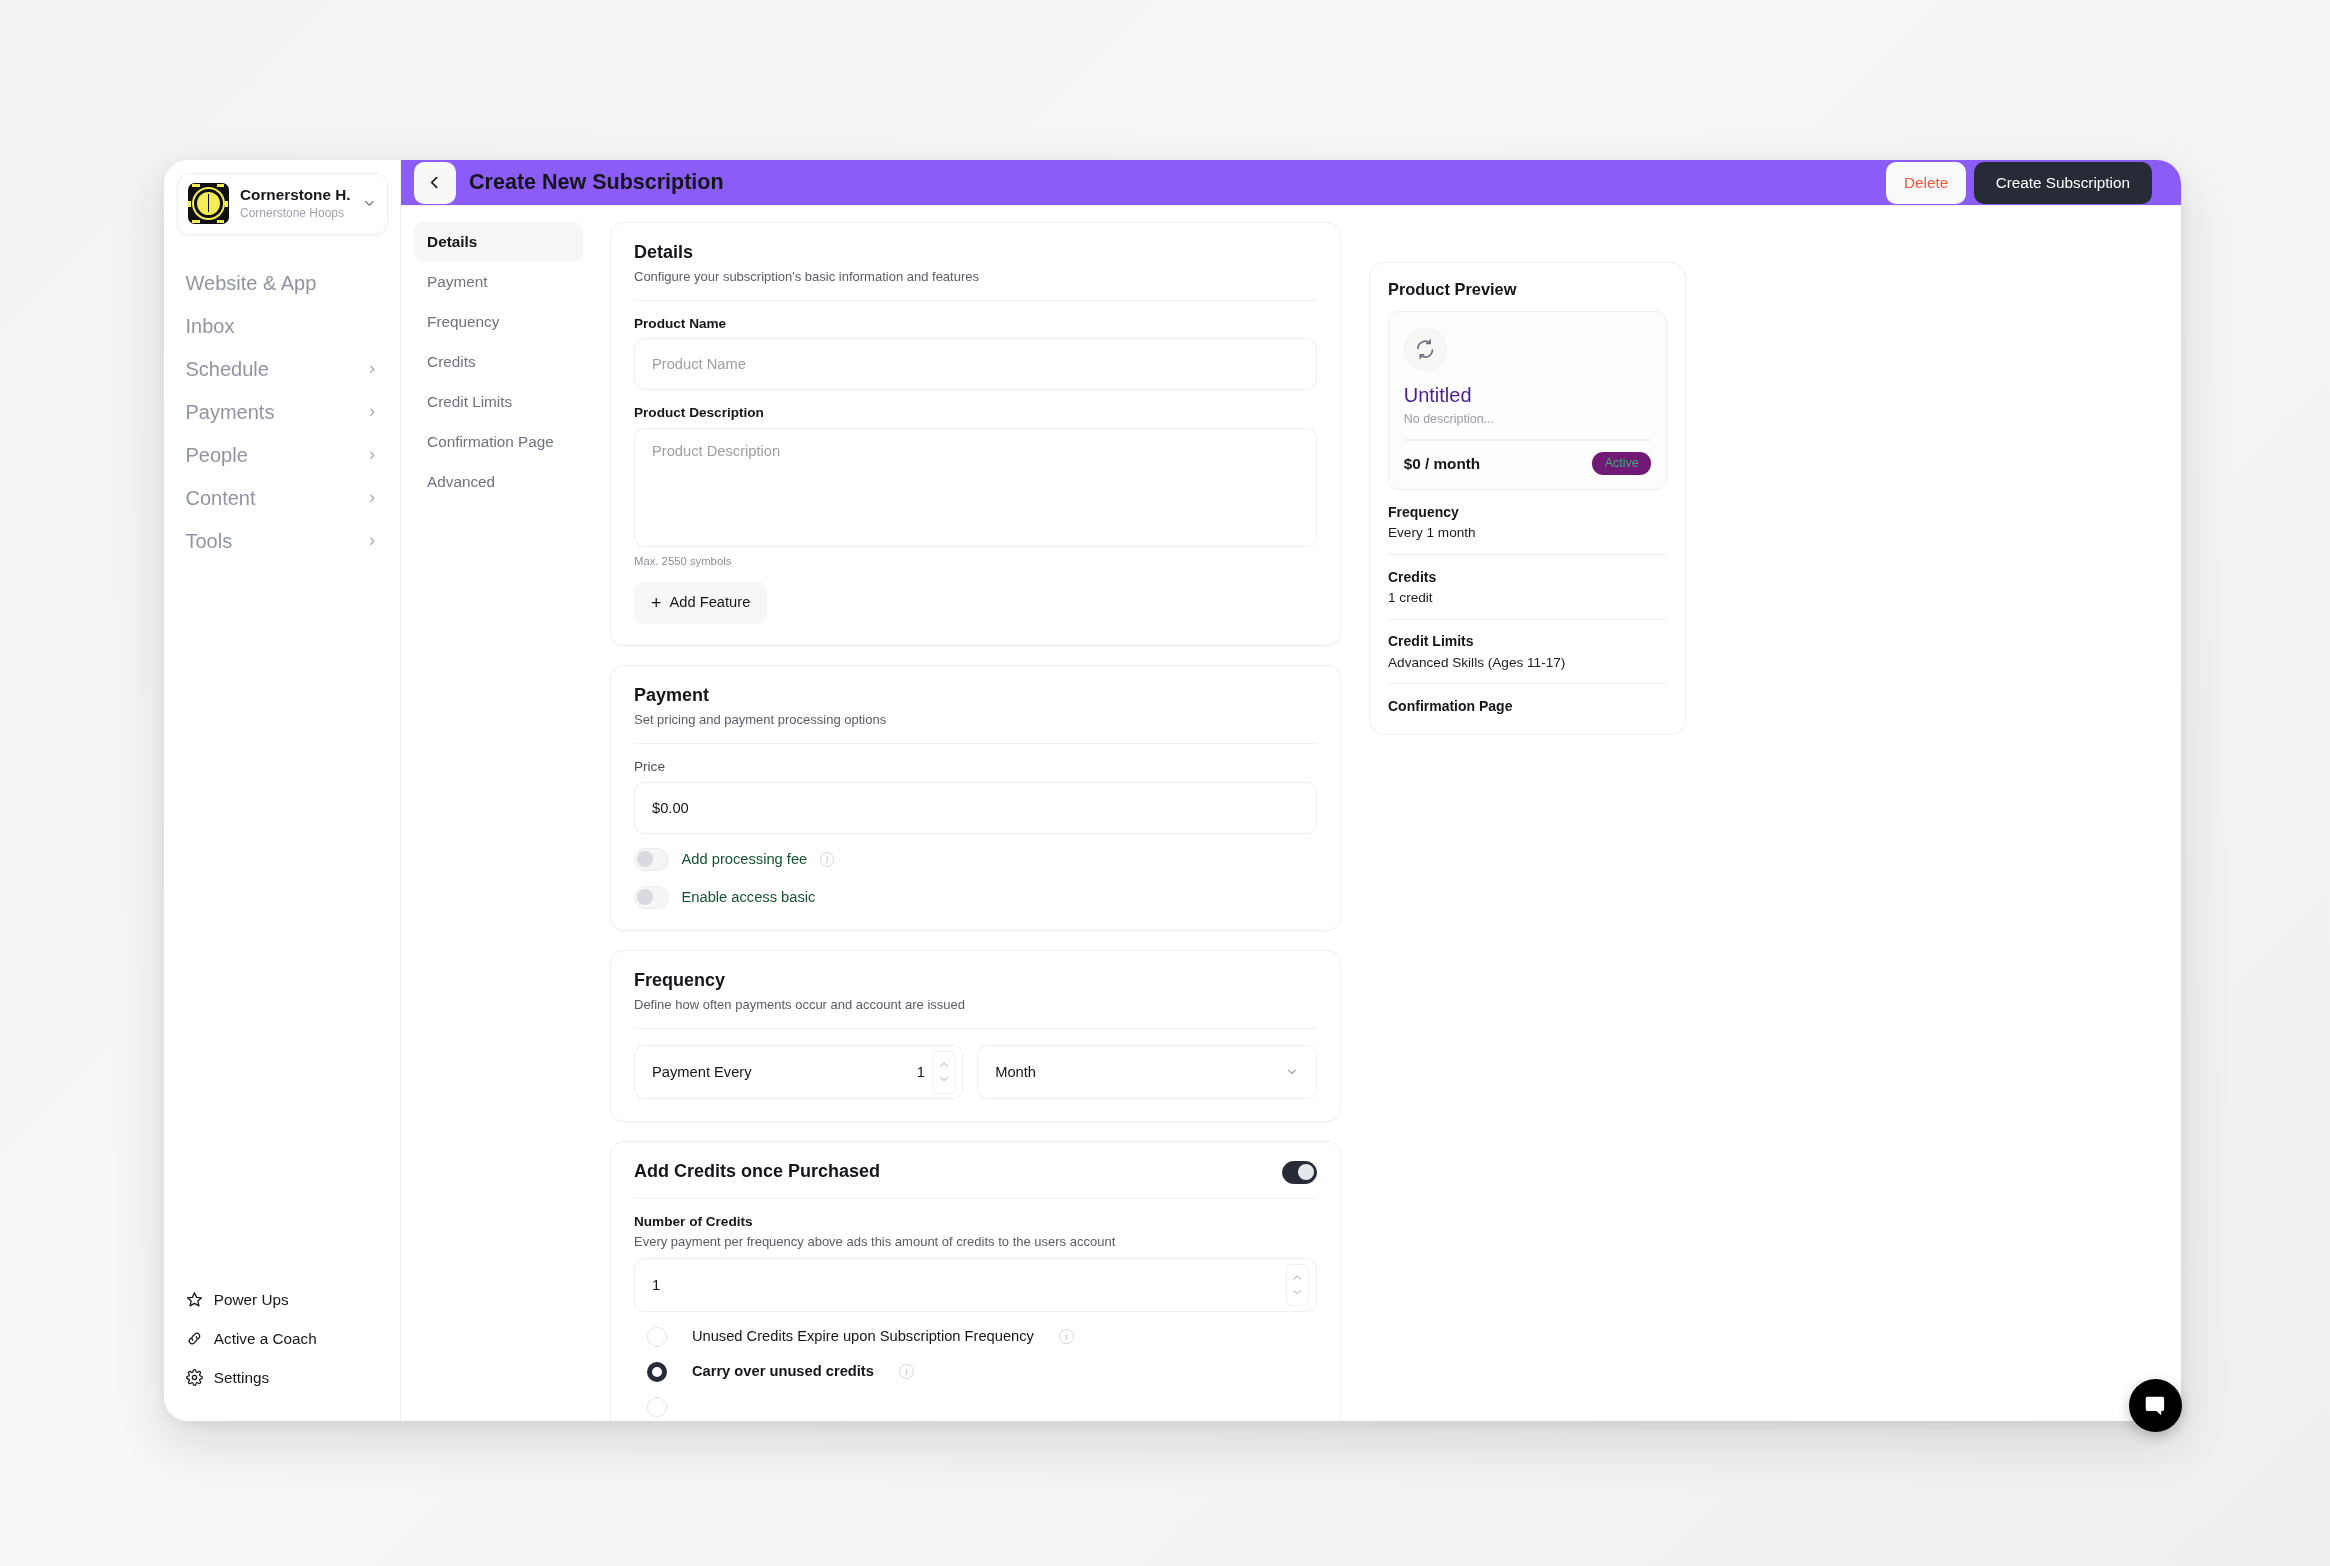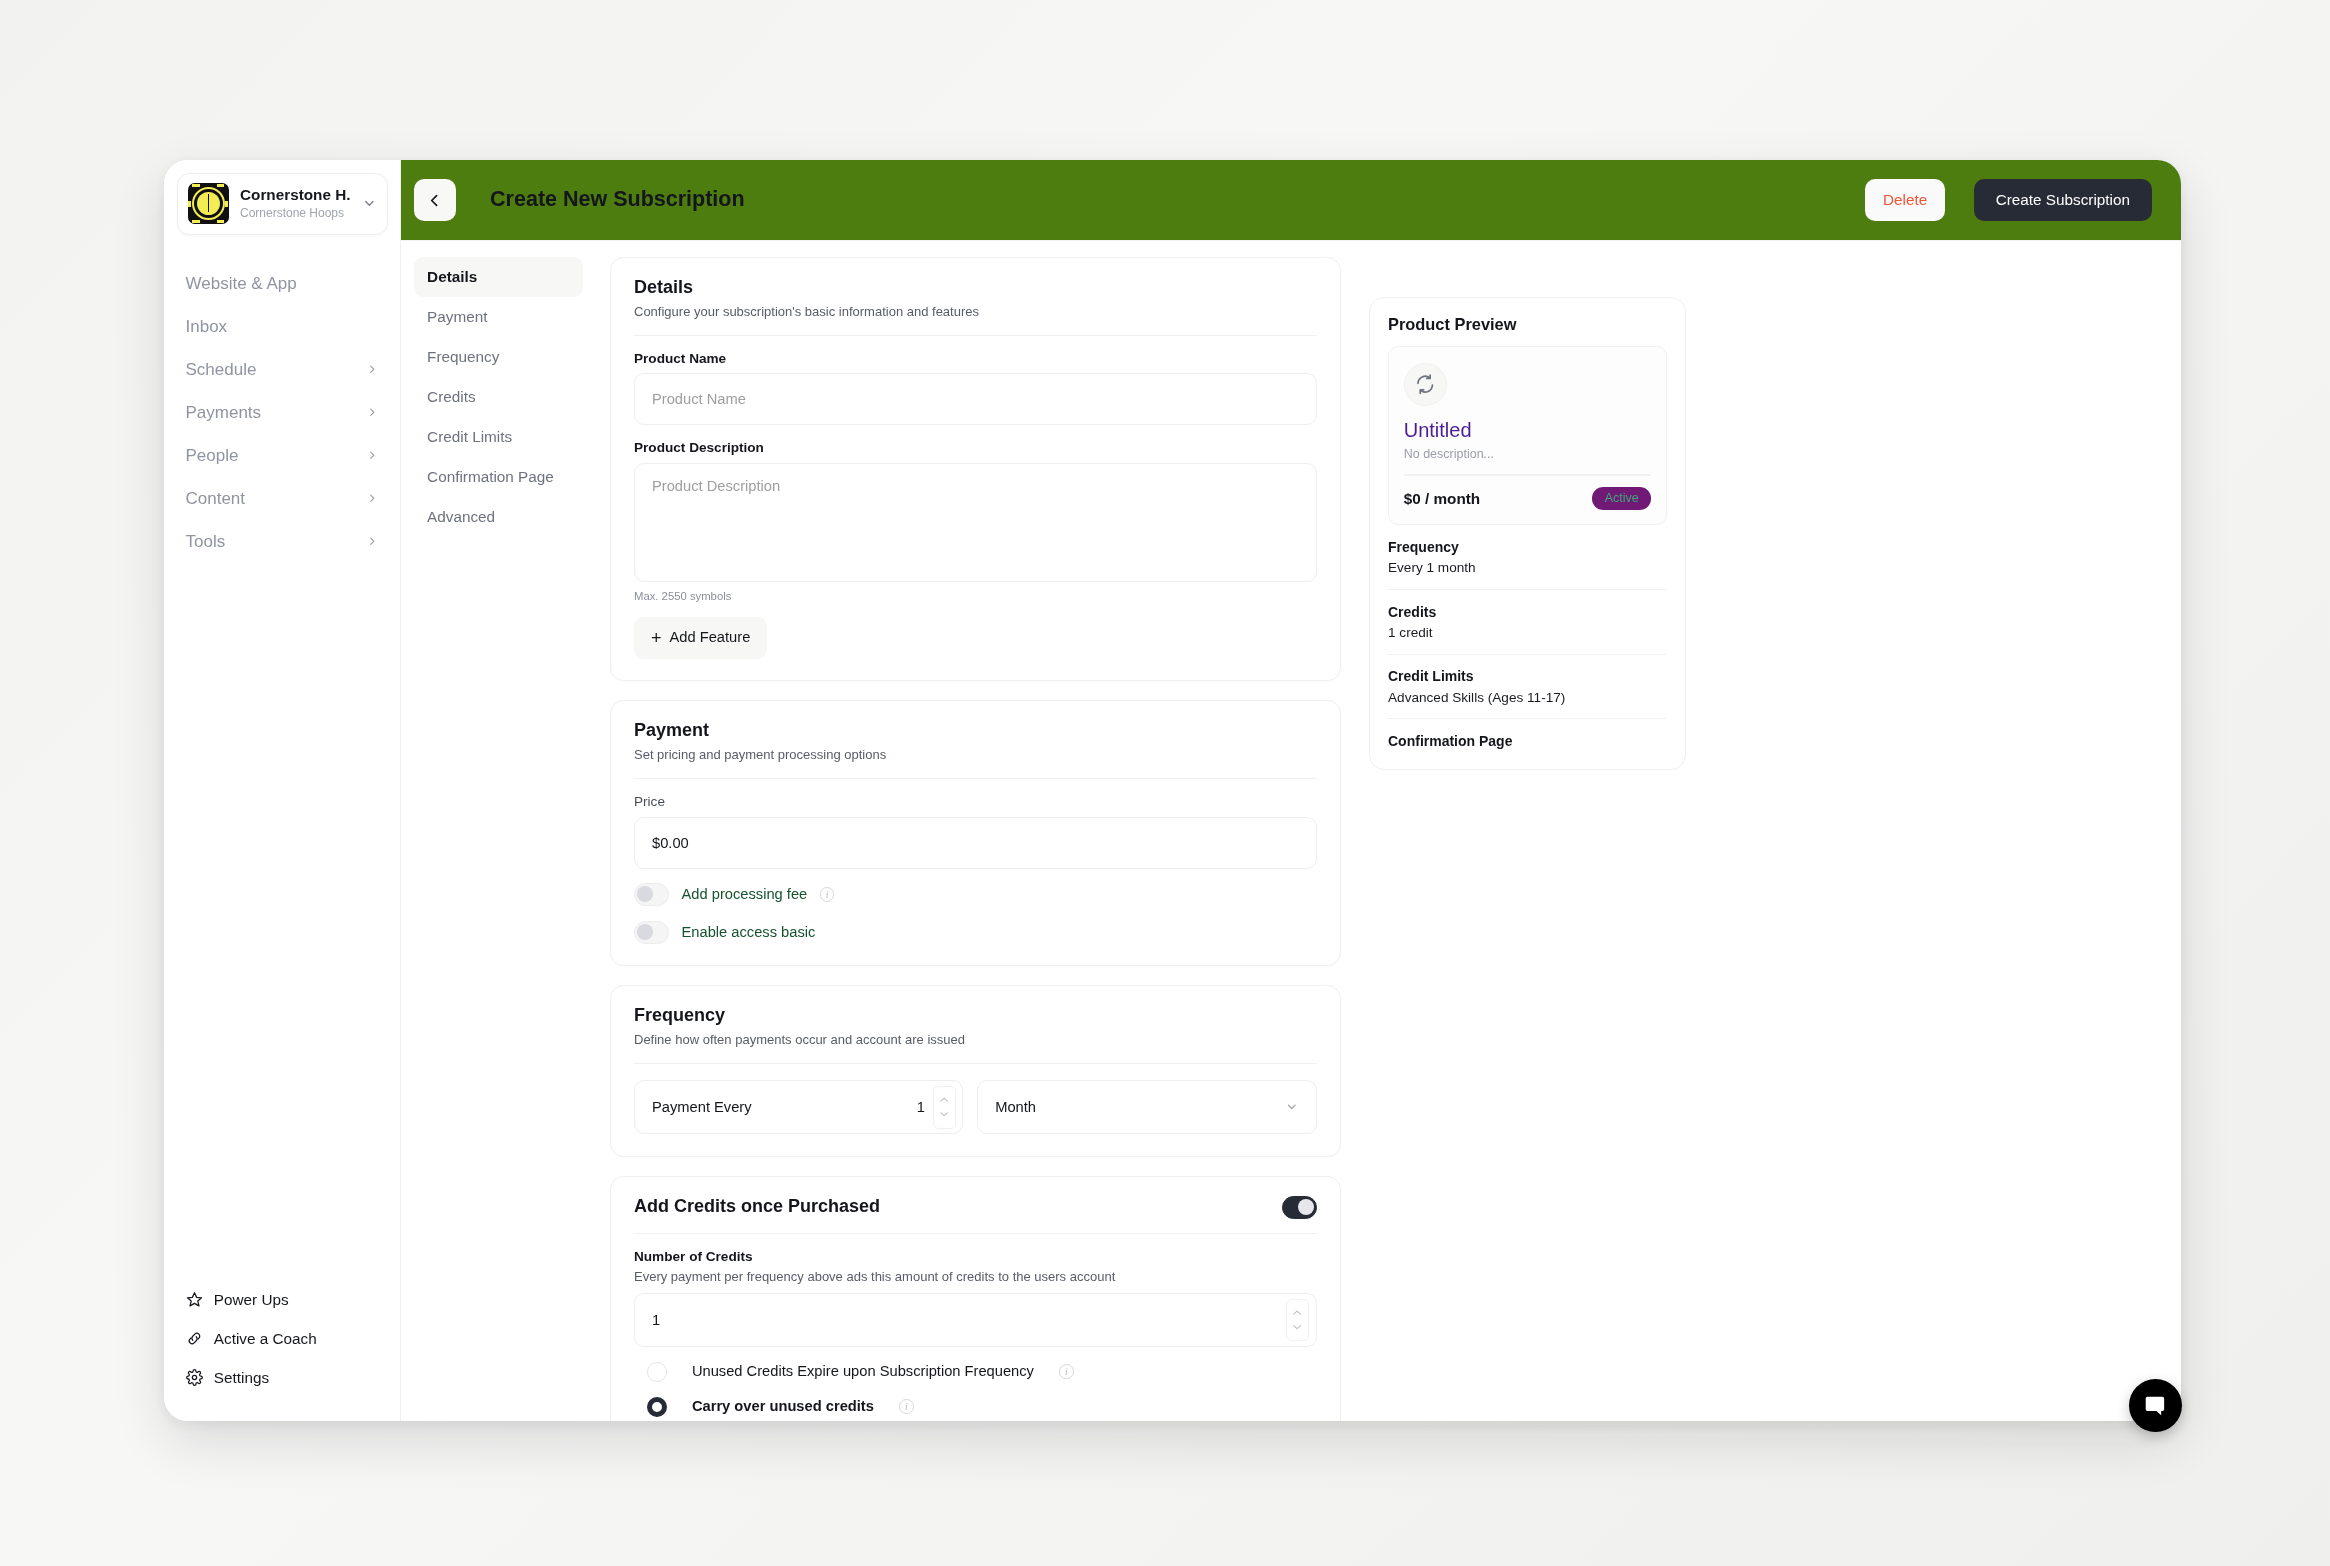--- a/index.html
+++ b/index.html
@@ -78,45 +78,44 @@
 
   #nav-list { margin-top: 27px; padding: 0 12.5px; flex: 1; }
   .nav-item {
     display: flex; align-items: center;
     height: 43px;
     padding: 0 9px;
     cursor: pointer;
     border-radius: 8px;
   }
   .nav-label {
-    font-size: 17px; color: #9094a2; font-weight: 400; flex: 1;
+    font-size: 20px; color: #9094a2; font-weight: 400; flex: 1;
     line-height: 1;
   }
   .nav-chev { width: 12.5px; height: 12.5px; flex-shrink: 0; }
   .nav-chev svg { width: 12.5px; height: 12.5px; stroke: #9da1ad; }
 
   #nav-footer { padding: 0 12.5px 24px 12.5px; }
   .foot-item {
     display: flex; align-items: center; gap: 11.3px;
     height: 39px; padding: 0 9px; cursor: pointer; border-radius: 8px;
   }
   .foot-icon { width: 17px; height: 17px; flex-shrink: 0; }
   .foot-icon svg { width: 17px; height: 17px; stroke: #15171c; fill: none; stroke-width: 1.8; }
   .foot-label { font-size: 15.3px; color: #15171c; line-height: 1; }
 
   
   #main-col { flex: 1; display: flex; flex-direction: column; min-width: 0; background:#ffffff; }
 
   #topbar {
-    height: 81px; flex-shrink: 0;
+    height: 46px; flex-shrink: 0;
     display: flex; align-items: center;
     padding: 0 29.5px 0 12.5px;
     border-bottom: 1.1px solid #f2f2f1;
-    background: #4d7c0f;
-    gap: 21px;
+    background: #8b5cf6;
   }
   #back-btn {
     width: 42px; height: 42px; border-radius: 10.2px;
     background: #f8f8f7; border: none; cursor: pointer;
     display: flex; align-items: center; justify-content: center;
     flex-shrink: 0;
   }
   #back-btn svg { width: 17px; height: 17px; stroke: #15171c; stroke-width: 2.4; fill:none; }
   #page-title {
     font-size: 21.5px; font-weight: 700; color: #14161b;

